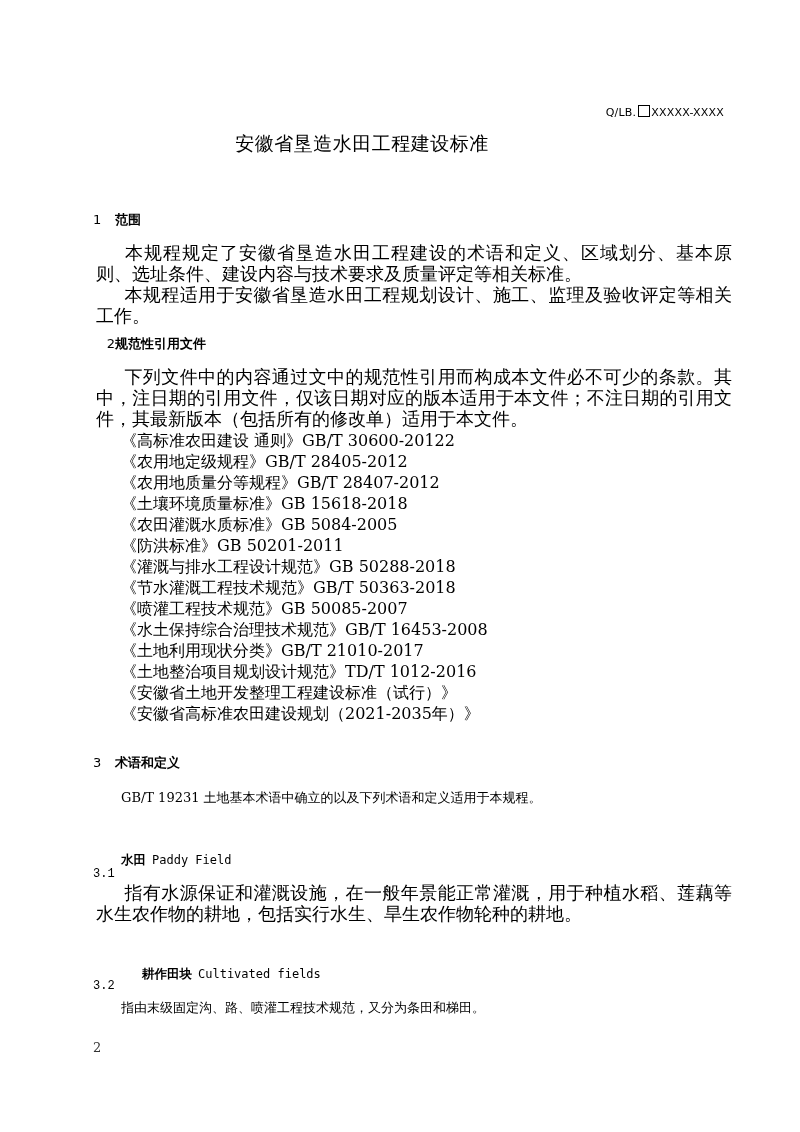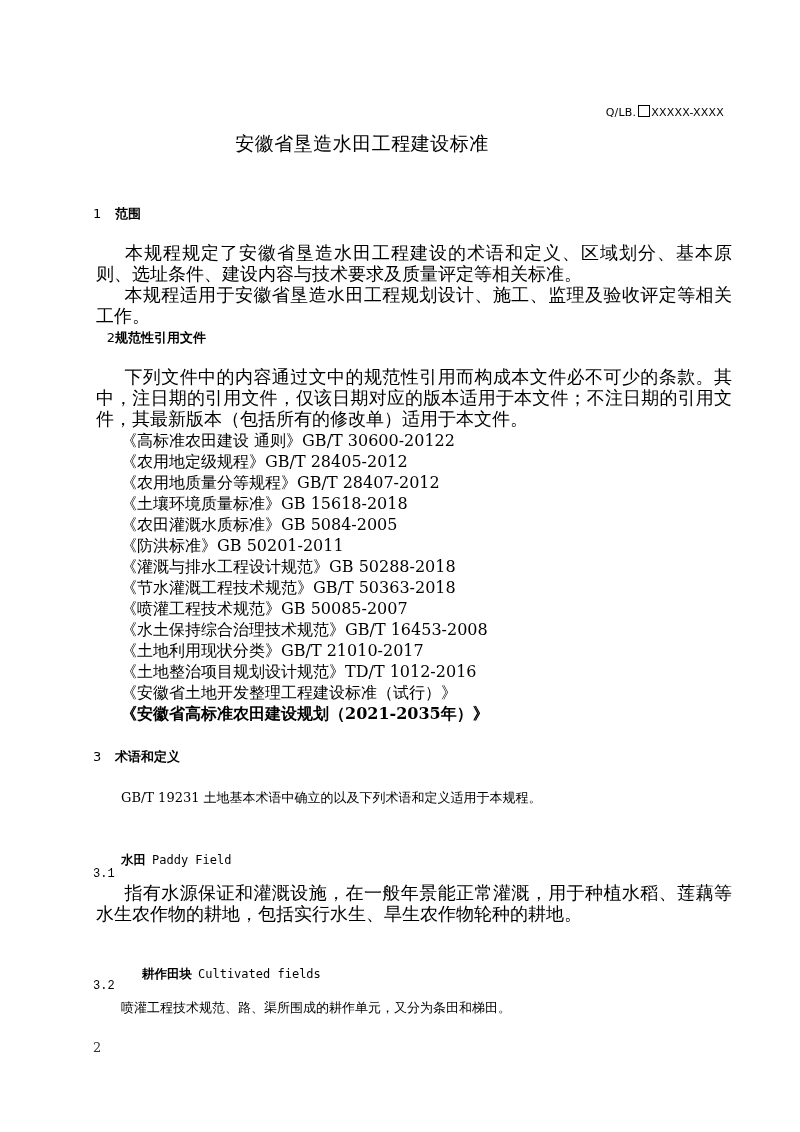--- a/index.html
+++ b/index.html
@@ -2,21 +2,21 @@
 <html><head>
   <meta charset="utf-8">
   <style>
     html, body { margin: 0; padding: 0; background: #ffffff; }
     body { width: 800px; height: 1132px; position: relative; overflow: hidden;
            font-family: "DejaVu Serif", "Liberation Serif", serif; color: #000; }
     .abs { position: absolute; white-space: nowrap; }
     .docno { right: 76px; top: 105px; font-family: "DejaVu Sans", "Liberation Sans", sans-serif; font-size: 11px; letter-spacing: 0.2px; }
     .docno .box { display: inline-block; width: 10px; height: 10px; border: 1px solid #000; vertical-align: -1px; margin: 0 1px 0 2px; }
     .title { left: 0; width: 724px; top: 131px; text-align: center; font-family: "DejaVu Sans", "Liberation Sans", sans-serif; font-size: 19px; letter-spacing: 0.5px; }
-    .h1 { left: 93px; font-family: "DejaVu Sans", "Liberation Sans", sans-serif; font-size: 13px; font-weight: bold; }
+    .h1 { left: 93px; font-family: "DejaVu Sans", "Liberation Sans", sans-serif; font-size: 13px; font-weight: bold; margin-top: 6px; }
     .h1 .num { display: inline-block; width: 22px; font-weight: normal; }
     .para { left: 96px; width: 636px; font-size: 18px; line-height: 21px; text-align: justify; white-space: normal; }
     .para .indent { display: inline-block; width: 28px; }
     .ref { left: 121px; font-size: 16px; }
     .ind { left: 121px; font-size: 13px; }
     .sub { left: 93px; font-family: Liberation Mono, monospace; font-size: 12px; margin-top: 44px; }
     .term { left: 121px; font-family: "DejaVu Sans", "Liberation Sans", sans-serif; font-size: 12.5px; }
     .term .cn { font-weight: bold; }
     .term .en { font-family: "DejaVu Sans Mono", "Liberation Mono", monospace; font-size: 12px; margin-left: 6px; }
     .pageno { left: 93px; top: 1040px; font-size: 13px; color: #333; }
@@ -55,35 +55,35 @@
   <div class="abs ref" style="top:494px;">《土壤环境质量标准》GB 15618-2018</div>
   <div class="abs ref" style="top:515px;">《农田灌溉水质标准》GB 5084-2005</div>
   <div class="abs ref" style="top:536px;">《防洪标准》GB 50201-2011</div>
   <div class="abs ref" style="top:557px;">《灌溉与排水工程设计规范》GB 50288-2018</div>
   <div class="abs ref" style="top:578px;">《节水灌溉工程技术规范》GB/T 50363-2018</div>
   <div class="abs ref" style="top:599px;">《喷灌工程技术规范》GB 50085-2007</div>
   <div class="abs ref" style="top:620px;">《水土保持综合治理技术规范》GB/T 16453-2008</div>
   <div class="abs ref" style="top:641px;">《土地利用现状分类》GB/T 21010-2017</div>
   <div class="abs ref" style="top:662px;">《土地整治项目规划设计规范》TD/T 1012-2016</div>
   <div class="abs ref" style="top:683px;">《安徽省土地开发整理工程建设标准（试行）》</div>
-  <div class="abs ref" style="top:704px;font-weight:bold;">《安徽省高标准农田建设规划（2021-2035年）》</div>
+  <div class="abs ref" style="top:704px;">《安徽省高标准农田建设规划（2021-2035年）》</div>
 
   <div class="abs h1" style="top:748px;">
     <span class="num">3</span><span>术语和定义</span>
   </div>
   <div class="abs ind" style="top:789px;">GB/T 19231 土地基本术语中确立的以及下列术语和定义适用于本规程。</div>
 
   <div class="abs sub" style="top:823px;">3.1</div>
   <div class="abs term" style="top:852px;">
     <span class="cn">水田</span><span class="en">Paddy Field</span>
   </div>
   <div class="abs para" style="top:882px;">
     <span class="indent"></span><span>指有水源保证和灌溉设施，在一般年景能正常灌溉，用于种植水稻、莲藕等水生农作物的耕地，包括实行水生、旱生农作物轮种的耕地。</span>
   </div>
 
   <div class="abs sub" style="top:935px;">3.2</div>
   <div class="abs term" style="top:966px;margin-left:21px;">
     <span class="cn">耕作田块</span><span class="en">Cultivated fields</span>
   </div>
-  <div class="abs ind" style="top:999px;">喷灌工程技术规范、路、渠所围成的耕作单元，又分为条田和梯田。</div>
+  <div class="abs ind" style="top:999px;">指由末级固定沟、路、喷灌工程技术规范，又分为条田和梯田。</div>
 
   <div class="abs pageno">2</div>
 </div>
 
 </body></html>

